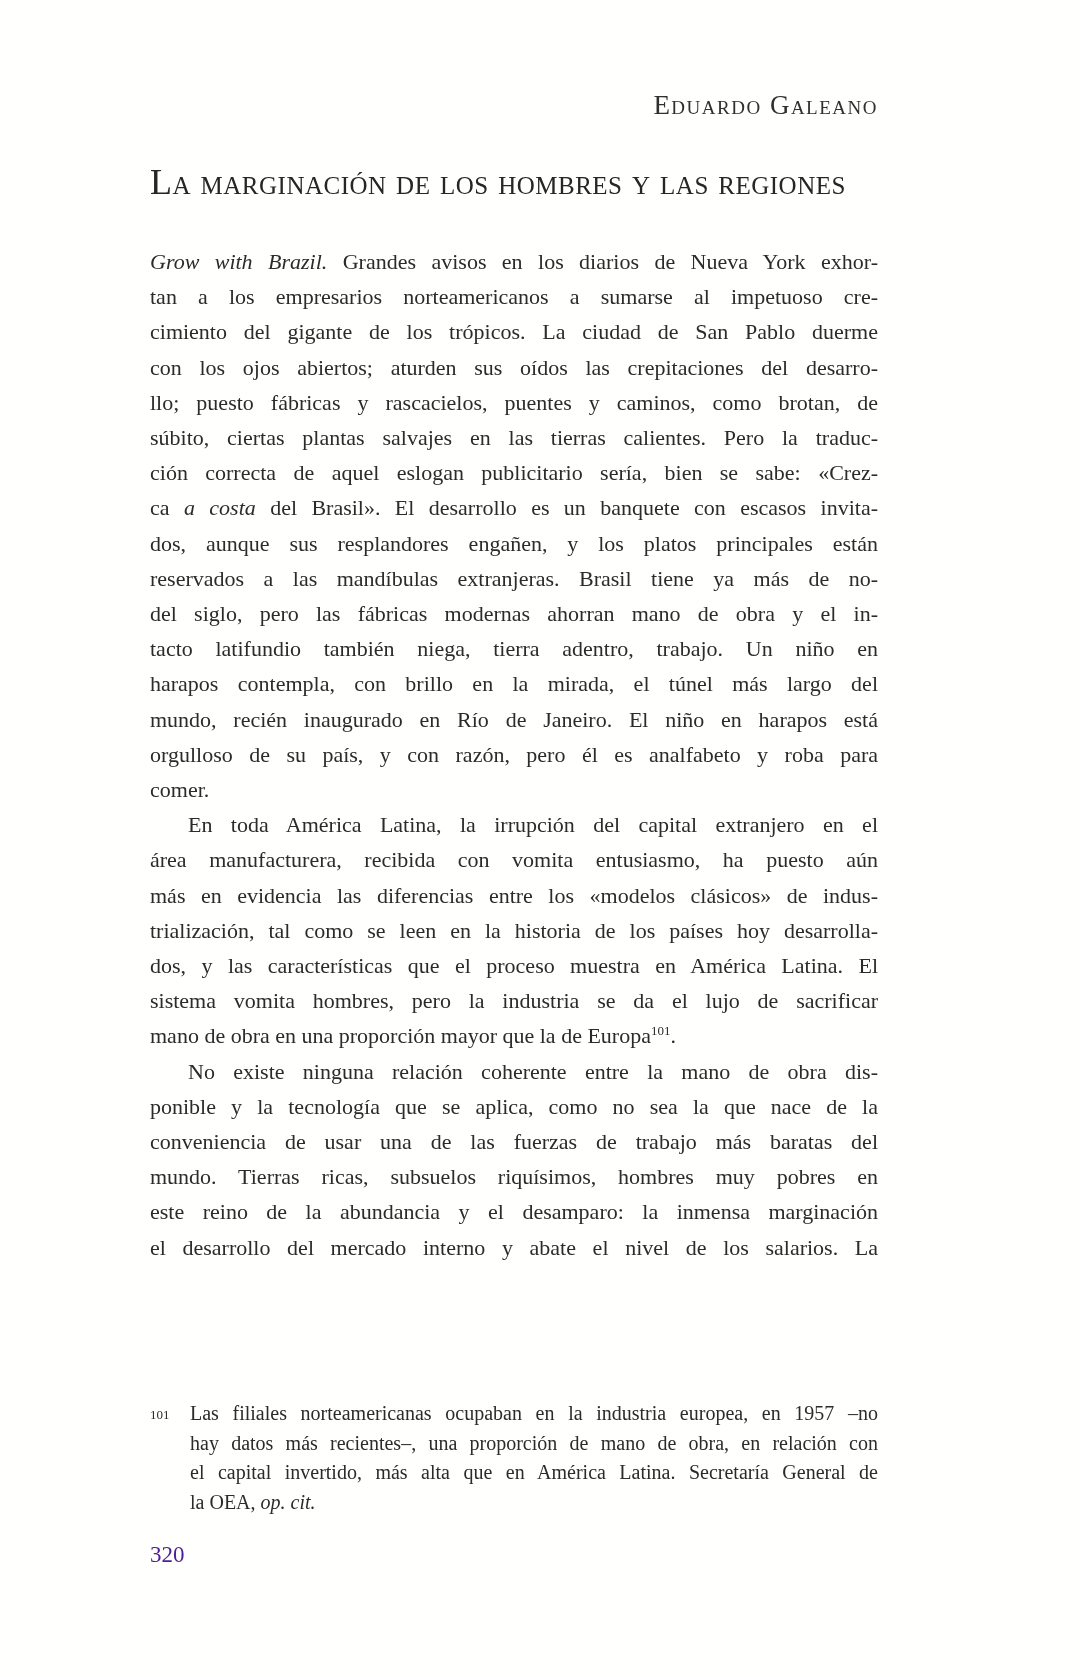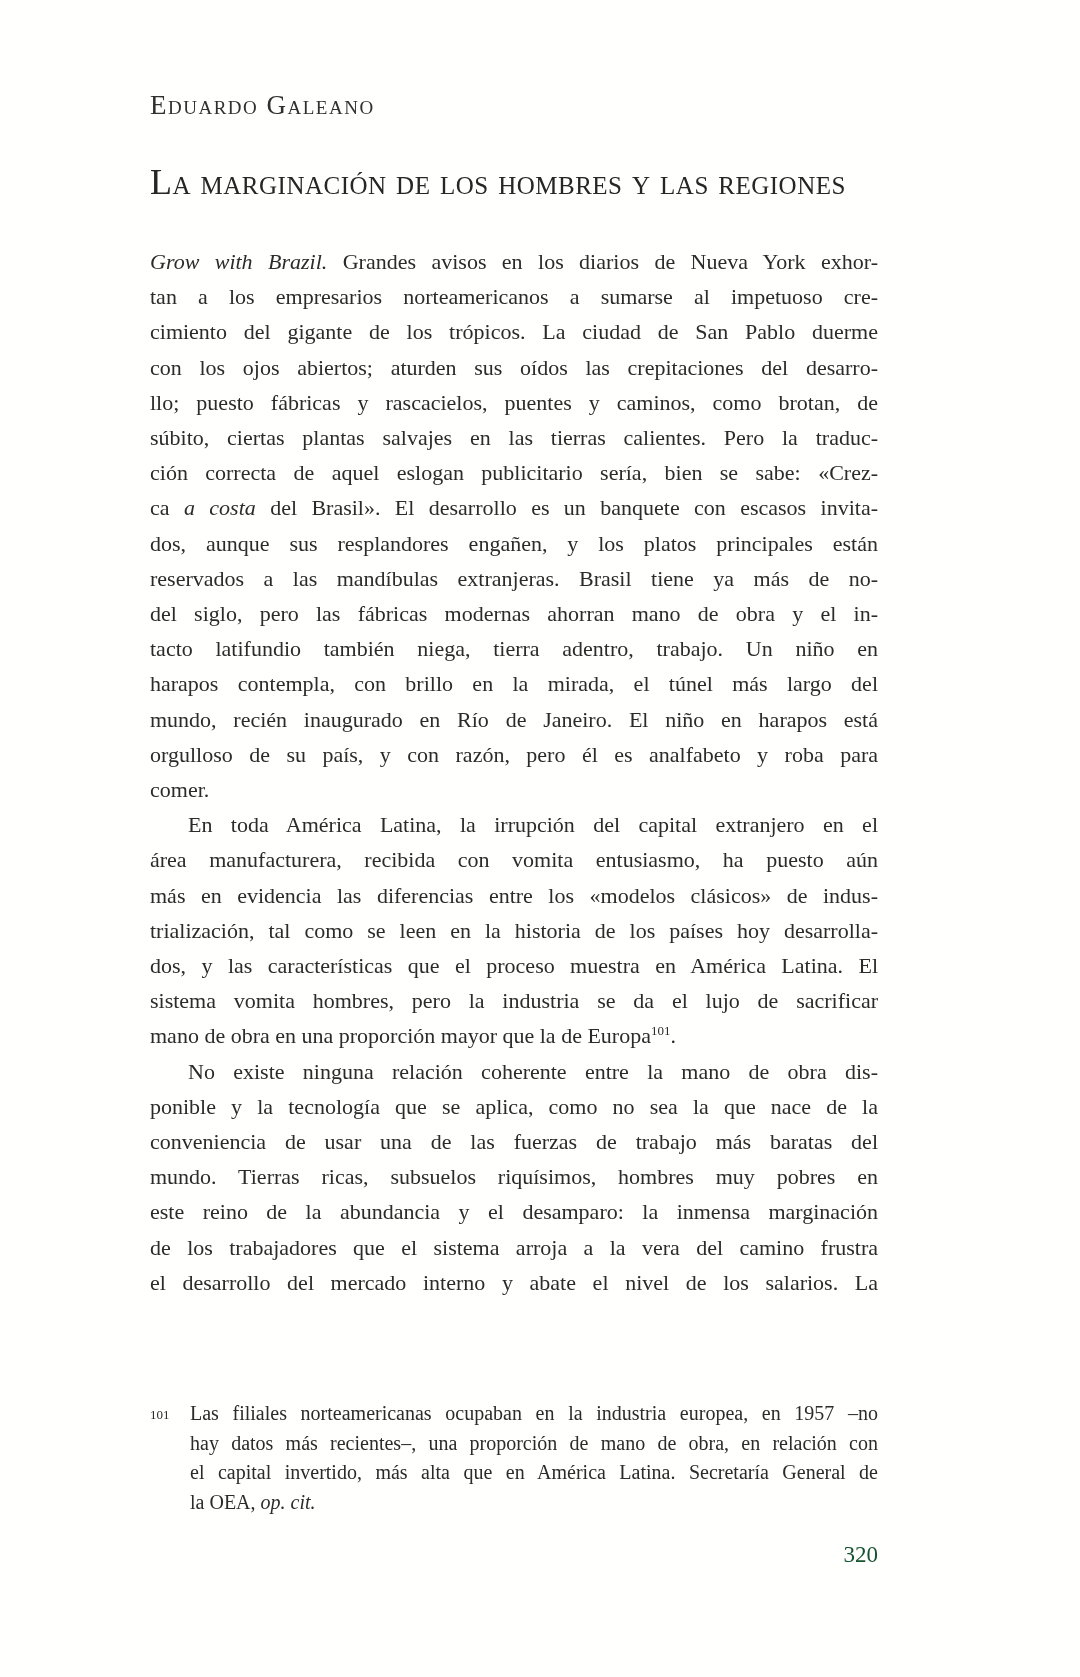--- a/index.html
+++ b/index.html
@@ -4,21 +4,21 @@
 <style>
   html,body { margin:0; padding:0; background:#ffffff; }
   .page {
     position:relative; width:1080px; height:1677px;
     background:#fffffe; color:#2a2a2a;
     font-family:"Liberation Serif", serif;
     overflow:hidden;
   }
   .running-header {
     position:absolute; top:90px; left:150px; width:728px;
-    text-align:left; font-variant:small-caps;
+    text-align:right; font-variant:small-caps;
     font-size:27px; letter-spacing:1.5px; color:#303030;
   }
   .section-title {
     position:absolute; top:161px; left:150px; width:728px;
     font-variant:small-caps; font-size:36px; letter-spacing:0.5px;
     color:#262626;
   }
   .body-text {
     position:absolute; top:244px; left:150px; width:728px;
     font-size:22px; line-height:35.2px; color:#2b2b2b;
@@ -31,21 +31,21 @@
   .footnote {
     position:absolute; top:1399px; left:150px; width:728px;
     font-size:20px; line-height:29.5px; color:#2b2b2b;
     display:flex;
   }
   .fn-marker { width:40px; flex:0 0 40px; font-size:13px; padding-top:1px; }
   .fn-text { width:688px; }
   .fn-text em { font-style:italic; }
   .page-number {
     position:absolute; top:1542px; left:150px; width:728px;
-    text-align:right; font-size:23px; color:#14532d;
+    text-align:left; font-size:23px; color:#4c1d95;
   }
 </style>
 </head>
 <body>
 
 <div class="page">
 
   <div class="running-header">Eduardo Galeano</div>
 
   <div class="section-title">La marginación de los hombres y las regiones</div>
@@ -75,21 +75,20 @@
     <div class="ln jl">trialización, tal como se leen en la historia de los países hoy desarrolla-</div>
     <div class="ln jl">dos, y las características que el proceso muestra en América Latina. El</div>
     <div class="ln jl">sistema vomita hombres, pero la industria se da el lujo de sacrificar</div>
     <div class="ln"><span>mano de obra en una proporción mayor que la de Europa</span><sup class="fnref">101</sup><span>.</span></div>
 
     <div class="ln jl in">No existe ninguna relación coherente entre la mano de obra dis-</div>
     <div class="ln jl">ponible y la tecnología que se aplica, como no sea la que nace de la</div>
     <div class="ln jl">conveniencia de usar una de las fuerzas de trabajo más baratas del</div>
     <div class="ln jl">mundo. Tierras ricas, subsuelos riquísimos, hombres muy pobres en</div>
     <div class="ln jl">este reino de la abundancia y el desamparo: la inmensa marginación</div>
-    <div class="ln jl">de los trabajadores que el sistema arroja a la vera del camino frustra</div>
     <div class="ln jl">el desarrollo del mercado interno y abate el nivel de los salarios. La</div>
   </div>
 
   <div class="footnote">
     <div class="fn-marker">101</div>
     <div class="fn-text">
       <div class="ln jl">Las filiales norteamericanas ocupaban en la industria europea, en 1957 –no</div>
       <div class="ln jl">hay datos más recientes–, una proporción de mano de obra, en relación con</div>
       <div class="ln jl">el capital invertido, más alta que en América Latina. Secretaría General de</div>
       <div class="ln"><span>la OEA, </span><em>op. cit.</em></div>

